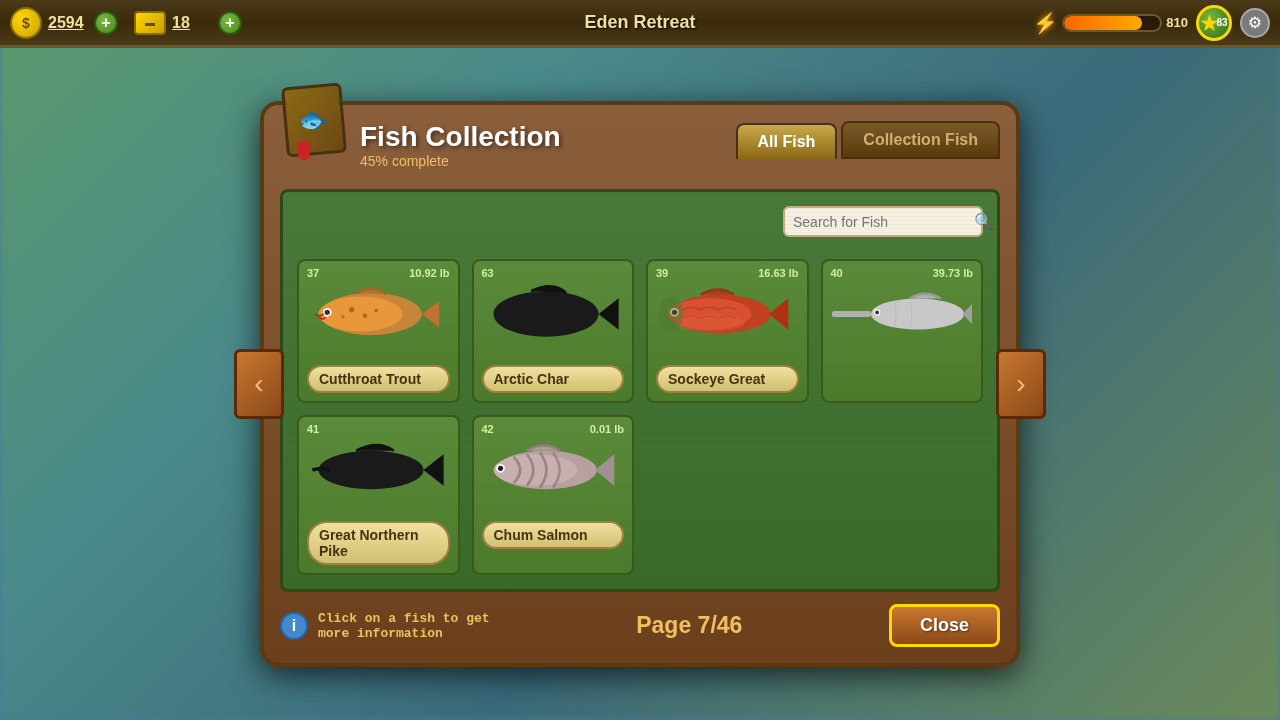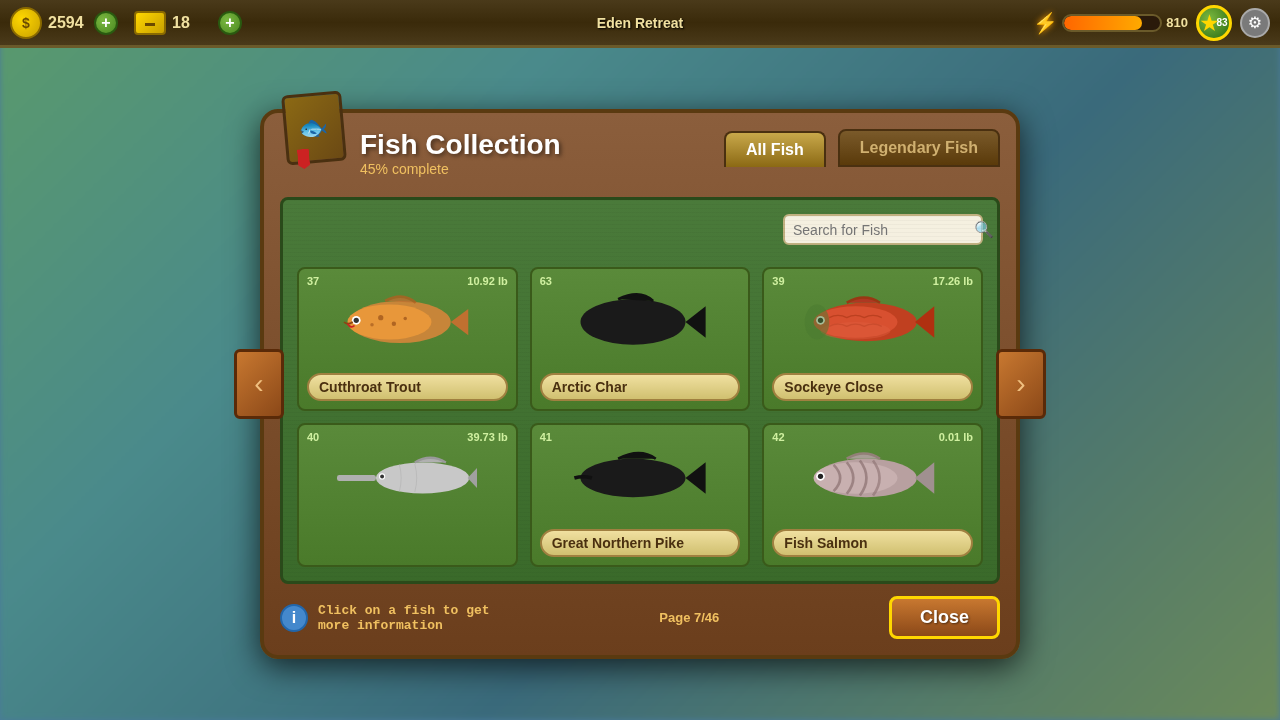--- a/index.html
+++ b/index.html
@@ -53,20 +53,21 @@
       font-size: 14px;
       color: #6a4a00;
       font-weight: bold;
     }
 
     .hud-value {
       color: #f0e0a0;
       font-size: 16px;
       font-weight: bold;
       min-width: 40px;
+      text-decoration: underline;
     }
 
     .hud-add-btn {
       width: 24px;
       height: 24px;
       background: radial-gradient(circle at 35% 35%, #7ab840, #4a8820);
       border-radius: 50%;
       border: 2px solid #2a5a10;
       display: flex;
       align-items: center;
@@ -88,21 +89,21 @@
       justify-content: center;
       font-size: 10px;
       color: #6a4a00;
     }
 
     .hud-title {
       position: absolute;
       left: 50%;
       transform: translateX(-50%);
       color: #f0e0a0;
-      font-size: 14px;
+      font-size: 18px;
       font-weight: bold;
       text-shadow: 1px 1px 2px #000;
     }
 
     .hud-right {
       margin-left: auto;
       display: flex;
       align-items: center;
       gap: 8px;
     }
@@ -247,21 +248,21 @@
     }
 
     .modal-subtitle {
       font-size: 14px;
       color: #f0c060;
     }
 
     
     .tabs {
       display: flex;
-      gap: 12px;
+      gap: 4px;
       align-items: flex-end;
       margin-left: auto;
       padding-left: 40px;
     }
 
     .tab {
       padding: 8px 20px;
       border-radius: 8px 8px 0 0;
       font-size: 16px;
       font-weight: bold;
@@ -313,21 +314,21 @@
 
     .search-icon-btn {
       font-size: 16px;
       color: #666;
       cursor: pointer;
     }
 
     
     .fish-grid {
       display: grid;
-      grid-template-columns: repeat(3, 1fr);
+      grid-template-columns: repeat(4, 1fr);
       gap: 12px;
     }
 
     .fish-card {
       background: linear-gradient(180deg, #5a8a3a 0%, #4a7a2a 100%);
       border-radius: 8px;
       border: 2px solid #3a5a1a;
       padding: 8px;
       position: relative;
       cursor: pointer;
@@ -425,21 +426,21 @@
       color: #f0c060;
       font-size: 13px;
       font-weight: bold;
       font-family: Liberation Mono, monospace;
     }
 
     .page-info {
       flex: 1;
       text-align: center;
       color: #f0c060;
-      font-size: 13px;
+      font-size: 23px;
       font-weight: bold;
     }
 
     .close-btn {
       background: linear-gradient(180deg, #c87830, #8B4818);
       border-radius: 8px;
       border: 3px solid #ffd700;
       padding: 8px 28px;
       font-size: 18px;
       font-weight: bold;
@@ -523,21 +524,21 @@
     <div class="nav-arrow nav-arrow-left">‹</div>
     <div class="nav-arrow nav-arrow-right">›</div>
 
     <div class="modal-header">
       <div class="modal-title-section">
         <div class="modal-title">Fish Collection</div>
         <div class="modal-subtitle">45% complete</div>
       </div>
       <div class="tabs">
         <div class="tab tab-active">All Fish</div>
-        <div class="tab tab-inactive">Legendary Fish</div>
+        <div class="tab tab-inactive">Collection Fish</div>
       </div>
     </div>
 
     <div class="content-area">
 
       <div style="display:flex;justify-content:flex-end;margin-bottom:10px;">
         <div class="search-bar">
           <input class="search-input" type="text" placeholder="Search for Fish" style="">
           <span class="search-icon-btn">🔍</span>
         </div>
@@ -579,42 +580,42 @@
       <svg viewBox="0 0 160 80" class="fish-svg">
     <ellipse cx="72" cy="40" rx="60" ry="26" fill="#1a1a1a"></ellipse>
     <polygon points="132,40 155,22 155,58" fill="#111"></polygon>
     <path d="M55,14 Q80,2 95,16" stroke="#111" stroke-width="3" fill="#111"></path>
   </svg>
     </div>
     <div class="fish-name-badge">Arctic Char</div>
   </div>
           <div class="fish-card">
     <span class="fish-card-number">39</span>
-    <span class="fish-card-weight">17.26 lb</span>
+    <span class="fish-card-weight">16.63 lb</span>
     <div class="fish-image-area">
       <svg viewBox="0 0 160 80" class="fish-svg">
     <ellipse cx="72" cy="40" rx="58" ry="22" fill="#c04020"></ellipse>
     <ellipse cx="60" cy="40" rx="48" ry="18" fill="#d85030"></ellipse>
 
     <path d="M30,35 Q40,30 50,35 Q60,30 70,35 Q80,30 90,35" stroke="#a03010" stroke-width="1.5" fill="none" opacity="0.5"></path>
     <path d="M30,45 Q40,40 50,45 Q60,40 70,45 Q80,40 90,45" stroke="#a03010" stroke-width="1.5" fill="none" opacity="0.5"></path>
 
     <polygon points="128,40 150,22 150,58" fill="#b03010"></polygon>
 
     <path d="M50,18 Q70,6 88,18" stroke="#a03010" stroke-width="3" fill="#b83020" opacity="0.9"></path>
 
     <ellipse cx="60" cy="50" rx="40" ry="10" fill="#e06040" opacity="0.4"></ellipse>
 
     <circle cx="20" cy="38" r="5" fill="white"></circle>
     <circle cx="20" cy="38" r="3" fill="#222"></circle>
 
     <ellipse cx="16" cy="40" rx="14" ry="20" fill="#4a7a30" opacity="0.5"></ellipse>
   </svg>
     </div>
-    <div class="fish-name-badge">Sockeye Close</div>
+    <div class="fish-name-badge">Sockeye Great</div>
   </div>
           <div class="fish-card">
     <span class="fish-card-number">40</span>
     <span class="fish-card-weight">39.73 lb</span>
     <div class="fish-image-area">
       <svg viewBox="0 0 180 80" class="fish-svg">
 
     <rect x="0" y="36" width="50" height="8" rx="3" fill="#b0b0b0"></rect>
 
     <ellipse cx="110" cy="40" rx="60" ry="20" fill="#c8c8c8"></ellipse>
@@ -659,21 +660,21 @@
     <path d="M80,20 Q95,40 80,60" stroke="#8a7070" stroke-width="3" fill="none" opacity="0.6"></path>
 
     <polygon points="128,40 150,22 150,58" fill="#a09090"></polygon>
 
     <path d="M50,18 Q70,6 88,18" stroke="#9a8080" stroke-width="3" fill="#b0a0a0" opacity="0.9"></path>
 
     <circle cx="20" cy="38" r="5" fill="white"></circle>
     <circle cx="20" cy="38" r="3" fill="#222"></circle>
   </svg>
     </div>
-    <div class="fish-name-badge">Fish Salmon</div>
+    <div class="fish-name-badge">Chum Salmon</div>
   </div>
         </div>
     </div>
 
     <div class="modal-footer">
       <div class="info-icon">i</div>
       <div class="info-text">Click on a fish to get<br>more information</div>
       <div class="page-info">Page 7/46</div>
       <div class="close-btn">Close</div>
     </div>

